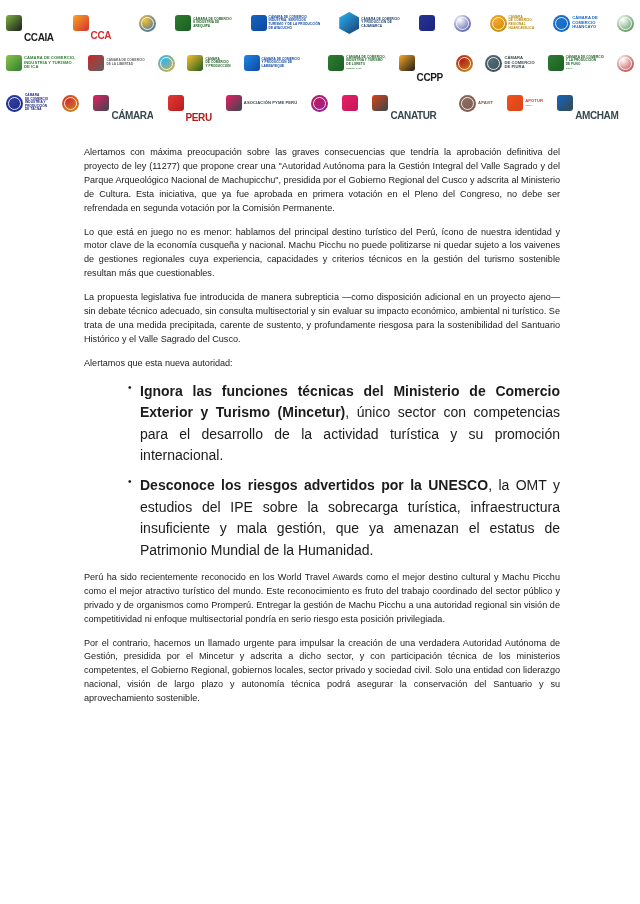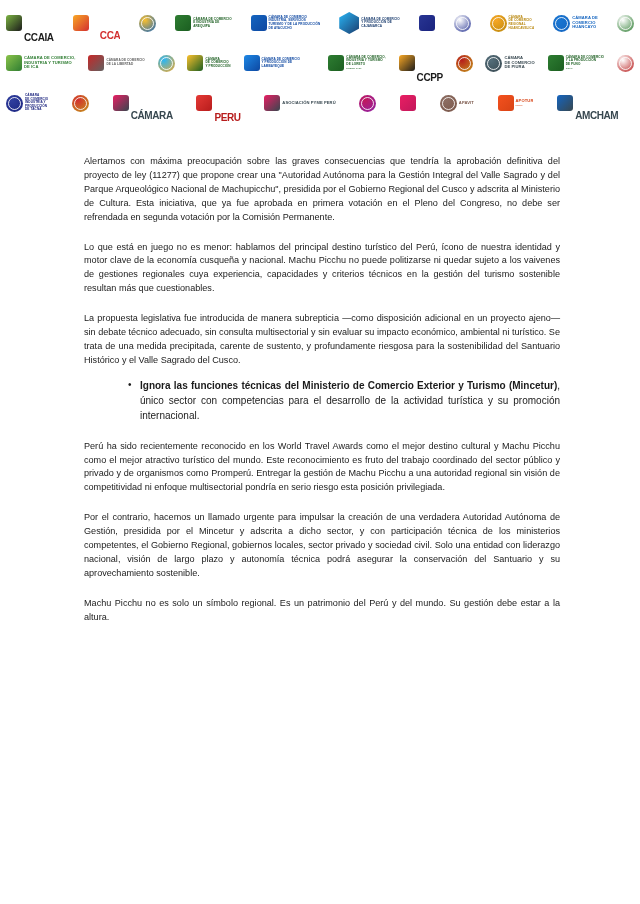--- a/index.html
+++ b/index.html
@@ -102,31 +102,31 @@
     font-weight: 700;
     text-align: center;
     margin: 0 0 12px 0;
     letter-spacing: 0.1px;
     color: #111;
   }
   p.para {
     font-size: 9.1px;
     line-height: 1.53;
     text-align: justify;
-    margin: 16px 0 10px 0;
+    margin: 7px 0 10px 0;
     color: #1b1b1b;
   }
   p.para b { font-weight: 400; }
   ul.bullets {
     margin: 0 0 10px 0;
     padding-left: 44px;
     list-style: none;
   }
   ul.bullets li {
-    font-size: 10px;
+    font-size: 14px;
     line-height: 1.53;
     text-align: justify;
     margin: 0 0 9px 0;
     position: relative;
     padding-left: 12px;
   }
   ul.bullets li::before {
     content: "\2022";
     position: absolute;
     left: 0; top: -1px;
@@ -143,21 +143,21 @@
       <div class="logo">
         <span class="logo-mark">
           <span class="sq" style="width: 16px; height: 16px; background: linear-gradient(135deg, rgb(124, 179, 66) 0%, rgb(27, 27, 27) 100%); border-radius: 3px;"></span>
         </span>
         <span class="logo-wordmark" style="color: rgb(27, 27, 27);">CCAIA</span>
       </div>
       <div class="logo">
         <span class="logo-mark">
           <span class="sq" style="width: 16px; height: 16px; background: linear-gradient(135deg, rgb(249, 168, 37) 0%, rgb(211, 47, 47) 100%); border-radius: 3px;"></span>
         </span>
-        <span class="logo-wordmark" style="color: rgb(211, 47, 47); text-align: right;">CCA<span class="logo-sub">CÁMARA DE COMERCIO</span></span>
+        <span class="logo-wordmark" style="color: rgb(211, 47, 47);">CCA<span class="logo-sub">CÁMARA DE COMERCIO</span></span>
       </div>
       <div class="logo">
         <span class="logo-mark">
           <span class="seal" style="width: 17px; height: 17px; background: radial-gradient(circle at 35% 30%, rgb(251, 192, 45), rgb(21, 101, 192));"></span>
         </span>
       </div>
       <div class="logo">
         <span class="logo-mark">
           <span class="sq" style="width: 16px; height: 16px; background: linear-gradient(135deg, rgb(46, 125, 50) 0%, rgb(27, 94, 32) 100%); border-radius: 3px;"></span>
         </span>
@@ -331,20 +331,26 @@
           <span class="seal" style="width: 17px; height: 17px; background: radial-gradient(circle at 35% 30%, rgb(194, 24, 91), rgb(142, 36, 170));"></span>
         </span>
       </div>
       <div class="logo">
         <span class="logo-mark">
           <span class="sq" style="width: 16px; height: 16px; background: linear-gradient(135deg, rgb(233, 30, 99) 0%, rgb(194, 24, 91) 100%); border-radius: 3px;"></span>
         </span>
       </div>
       <div class="logo">
         <span class="logo-mark">
+          <span class="sq" style="width: 16px; height: 16px; background: linear-gradient(135deg, rgb(216, 67, 21) 0%, rgb(55, 71, 79) 100%); border-radius: 3px;"></span>
+        </span>
+        <span class="logo-wordmark" style="color: rgb(55, 71, 79);">CANATUR<span class="logo-sub">Cámara Nacional de Turismo del Perú</span></span>
+      </div>
+      <div class="logo">
+        <span class="logo-mark">
           <span class="seal" style="width: 17px; height: 17px; background: radial-gradient(circle at 35% 30%, rgb(141, 110, 99), rgb(121, 85, 72));"></span>
         </span>
         <span class="logo-text med" style="color: rgb(121, 85, 72);">APAVIT</span>
       </div>
       <div class="logo">
         <span class="logo-mark">
           <span class="sq" style="width: 16px; height: 16px; background: linear-gradient(135deg, rgb(244, 81, 30) 0%, rgb(216, 67, 21) 100%); border-radius: 3px;"></span>
         </span>
         <span class="logo-text med" style="color: rgb(216, 67, 21);">apotur<span class="logo-sub">peru</span></span>
       </div>
@@ -357,25 +363,26 @@
     </div>
 </header>
 
 <main class="doc">
 
 
   <div id="paras-top">
       <p class="para"><span>Alertamos con máxima preocupación sobre las graves consecuencias que tendría la aprobación definitiva del proyecto de ley (11277) que propone crear una "Autoridad Autónoma para la Gestión Integral del Valle Sagrado y del Parque Arqueológico Nacional de Machupicchu", presidida por el Gobierno Regional del Cusco y adscrita al Ministerio de Cultura. Esta iniciativa, que ya fue aprobada en primera votación en el Pleno del Congreso, no debe ser refrendada en segunda votación por la Comisión Permanente.</span></p>
       <p class="para"><b>Lo que está en juego no es menor</b><span>: hablamos del principal destino turístico del Perú, ícono de nuestra identidad y motor clave de la economía cusqueña y nacional. Machu Picchu no puede politizarse ni quedar sujeto a los vaivenes de gestiones regionales cuya experiencia, capacidades y criterios técnicos en la gestión del turismo sostenible resultan más que cuestionables.</span></p>
       <p class="para"><span>La propuesta legislativa fue introducida de manera subrepticia —como disposición adicional en un proyecto ajeno— sin debate técnico adecuado, sin consulta multisectorial y sin evaluar su impacto económico, ambiental ni turístico. Se trata de una medida precipitada, carente de sustento, y profundamente riesgosa para la sostenibilidad del Santuario Histórico y el Valle Sagrado del Cusco.</span></p>
+      <p class="para"><b>Alertamos que esta nueva autoridad:</b></p>
     </div>
 
   <ul class="bullets" id="bullet-list">
       <li><b>Ignora las funciones técnicas del Ministerio de Comercio Exterior y Turismo (Mincetur)</b><span>, único sector con competencias para el desarrollo de la actividad turística y su promoción internacional.</span></li>
+      <li><b>Desconoce los riesgos advertidos por la UNESCO</b><span>, la OMT y estudios del IPE sobre la sobrecarga turística, infraestructura insuficiente y mala gestión, que ya amenazan el estatus de Patrimonio Mundial de la Humanidad.</span></li>
     </ul>
 
   <div id="paras-bottom">
       <p class="para"><span>Perú ha sido recientemente reconocido en los World Travel Awards como el mejor destino cultural y Machu Picchu como el mejor atractivo turístico del mundo. Este reconocimiento es fruto del trabajo coordinado del sector público y privado y de organismos como Promperú. Entregar la gestión de Machu Picchu a una autoridad regional sin visión de competitividad ni enfoque multisectorial pondría en serio riesgo esta posición privilegiada.</span></p>
       <p class="para"><span>Por el contrario, </span><b>hacemos un llamado urgente para impulsar la creación de una verdadera Autoridad Autónoma de Gestión</b><span>, presidida por el Mincetur y adscrita a dicho sector, y con participación técnica de los ministerios competentes, el Gobierno Regional, gobiernos locales, sector privado y sociedad civil. Solo una entidad con liderazgo nacional, visión de largo plazo y autonomía técnica podrá asegurar la conservación del Santuario y su aprovechamiento sostenible.</span></p>
-      <p class="para"><b>Machu Picchu no es solo un símbolo regional. Es un patrimonio del Perú y del mundo. Su gestión debe estar a la altura.</b></p>
     </div>
 
 </main>
 
 </body></html>

